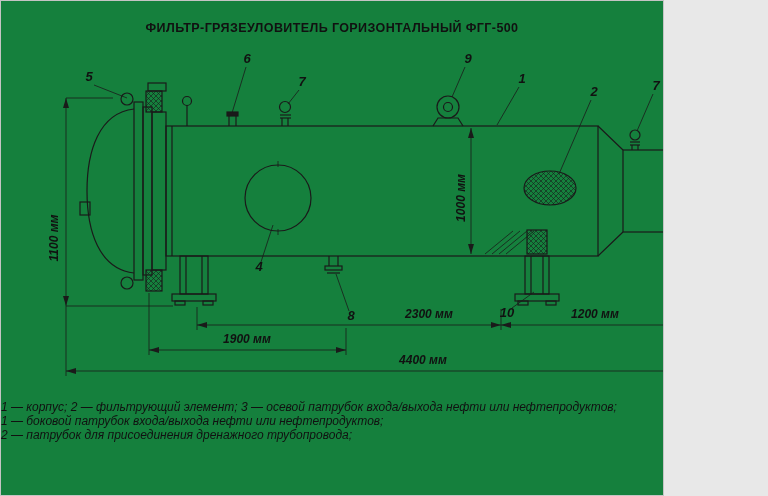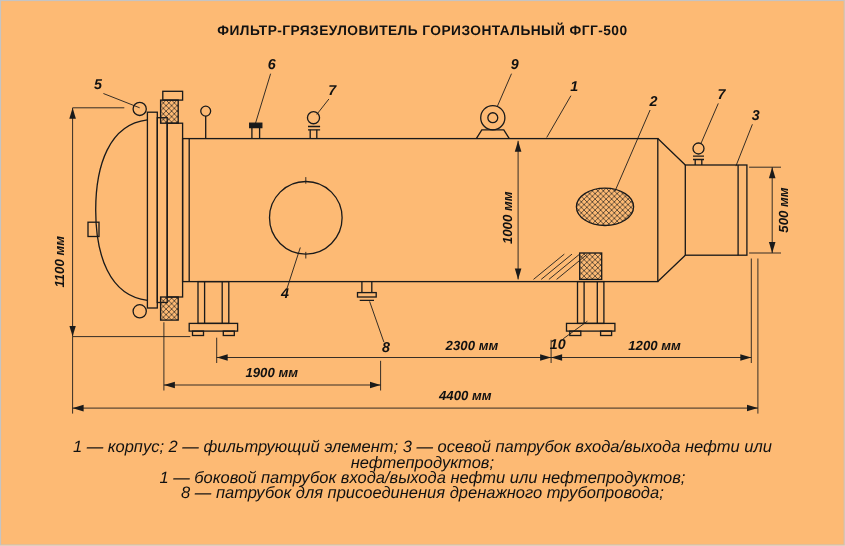--- a/index.html
+++ b/index.html
@@ -1,30 +1,30 @@
 <!DOCTYPE html>
 <html><head>
 <meta charset="utf-8">
 <style>
   html,body { margin:0; padding:0; background:#e8e8e8; }
   .page {
-    position:relative; width:768px; height:496px;
-    background:#fdba74; overflow:hidden;
+    position:relative; width:664px; height:496px;
+    background:#15803d; overflow:hidden;
     border:1px solid #c4c4c4; box-sizing:border-box;
     font-family:"Liberation Sans", sans-serif;
   }
   .title {
     position:absolute; top:20px; left:0; right:0;
     text-align:center; font-weight:bold; font-size:12.5px;
     letter-spacing:0.4px; color:#111;
   }
   .drawing { position:absolute; top:0; left:0; }
   .legend {
     position:absolute; top:399px; left:0; right:0;
-    text-align:center; font-style:italic; font-size:15px;
+    font-style:italic; font-size:12px;
     line-height:14px; color:#111;
   }
   text.plabel {
     font-family:"Liberation Sans", sans-serif;
     font-style:italic; font-weight:bold; font-size:13px;
     text-anchor:middle; fill:#111;
   }
   text.dim {
     font-family:"Liberation Sans", sans-serif;
     font-style:italic; font-weight:bold; font-size:12px;
@@ -215,16 +215,16 @@
       <text class="dim" x="428" y="317">2300 мм</text>
       <text class="dim" x="594" y="317">1200 мм</text>
       <text class="dim" x="246" y="342">1900 мм</text>
       <text class="dim" x="422" y="363">4400 мм</text>
     </g>
   </svg>
 
   <div class="legend">
     <div class="legend-line">1 — корпус; 2 — фильтрующий элемент; 3 — осевой патрубок входа/выхода нефти или нефтепродуктов;</div>
     <div class="legend-line">1 — боковой патрубок входа/выхода нефти или нефтепродуктов;</div>
-    <div class="legend-line">8 — патрубок для присоединения дренажного трубопровода;</div>
+    <div class="legend-line">2 — патрубок для присоединения дренажного трубопровода;</div>
   </div>
 
 </div>
 
 </body></html>

